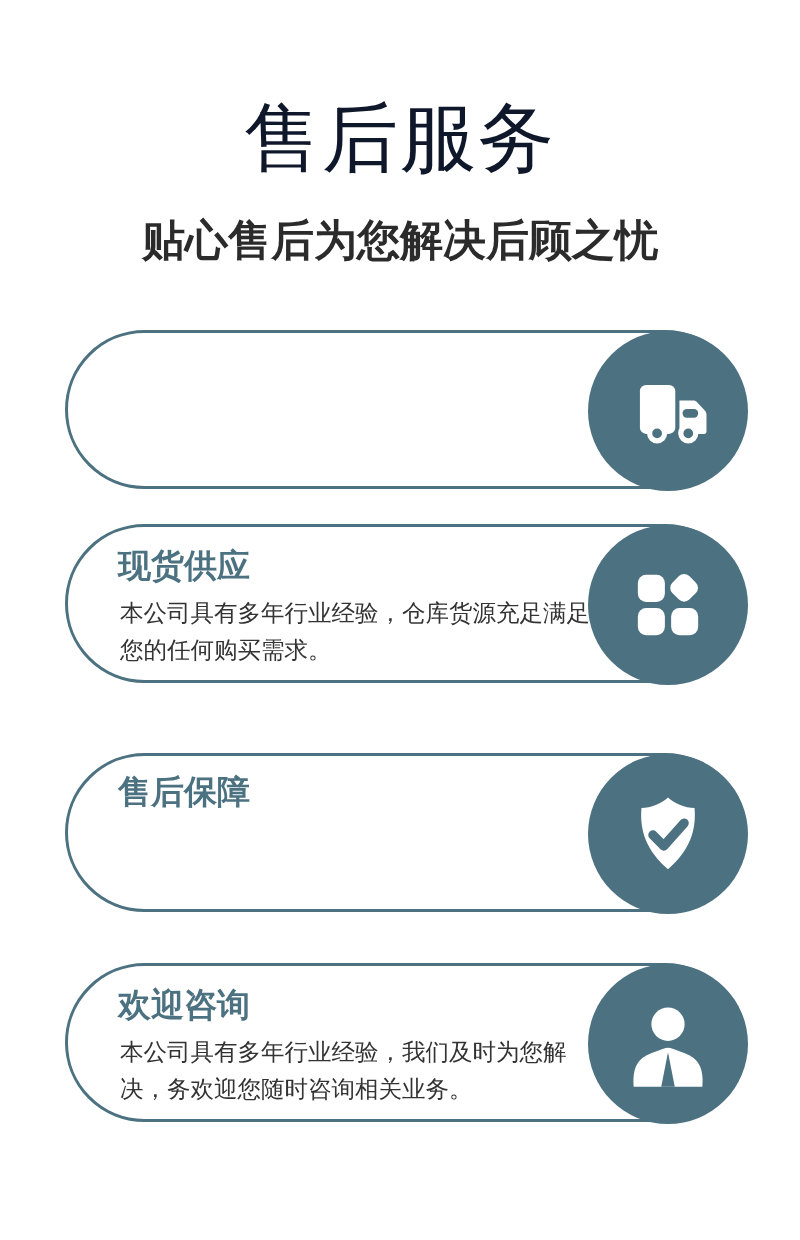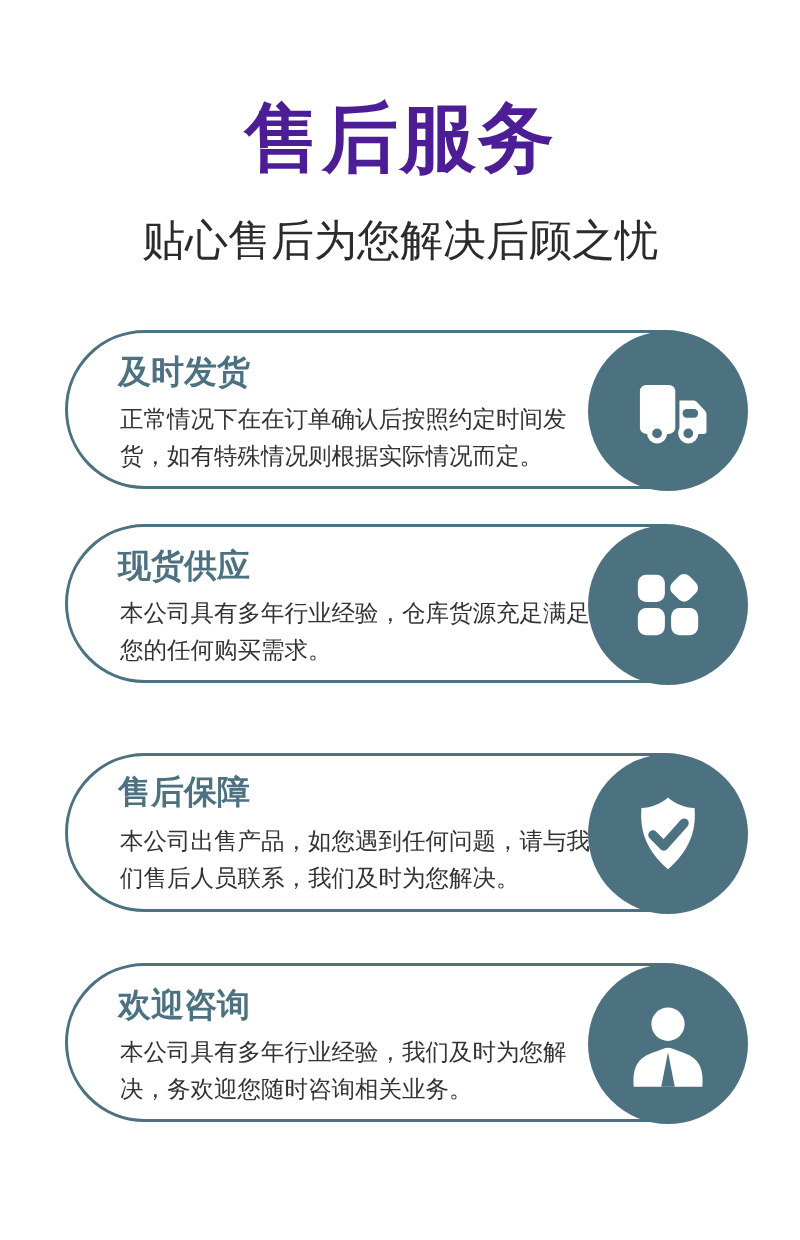--- a/index.html
+++ b/index.html
@@ -16,34 +16,34 @@
     font-family: "Liberation Sans", "DejaVu Sans", sans-serif;
   }
   .page-title {
     position: absolute;
     top: 98px;
     left: 0;
     width: 100%;
     text-align: center;
     font-size: 76px;
     line-height: 1.05;
-    font-weight: bold;
+    font-weight: normal;
     letter-spacing: 2px;
-    color: #4c1d95;
+    color: #0f172a;
     margin: 0;
   }
   .page-subtitle {
     position: absolute;
     top: 216px;
     left: 0;
     width: 100%;
     text-align: center;
     font-size: 43px;
     line-height: 1.15;
-    font-weight: 400;
+    font-weight: 700;
     color: #2b2b2b;
     margin: 0;
   }
   .card {
     position: absolute;
     left: 65px;
     width: 680px;
     height: 159px;
     box-sizing: border-box;
     border: 3px solid #4c7281;
@@ -93,24 +93,20 @@
 </style>
 </head>
 <body>
 
 <div class="page">
 
   <h1 class="page-title">售后服务</h1>
   <div class="page-subtitle">贴心售后为您解决后顾之忧</div>
 
   <div class="card card-1">
-    <div class="card-inner">
-      <div class="card-title">及时发货</div>
-      <div class="card-body">正常情况下在在订单确认后按照约定时间发货，如有特殊情况则根据实际情况而定。</div>
-    </div>
     <div class="icon-circle">
       <svg viewBox="0 0 100 100" aria-hidden="true">
         <rect x="23" y="25" width="34" height="47" rx="6" fill="#ffffff"></rect>
         <path d="M61,40 h13 c1.6,0 3.1,0.65 4.2,1.8 l7.2,7.6 c1,1.07 1.6,2.5 1.6,4 V69.5 a2.5,2.5 0 0 1 -2.5,2.5 H61 Z" fill="#ffffff"></path>
         <rect x="64" y="48" width="15" height="8.5" rx="4" fill="#4c7281"></rect>
         <circle cx="39.5" cy="71.5" r="7.2" fill="#4c7281" stroke="#ffffff" stroke-width="5"></circle>
         <circle cx="69.5" cy="71.5" r="7.2" fill="#4c7281" stroke="#ffffff" stroke-width="5"></circle>
       </svg>
     </div>
   </div>
@@ -126,21 +122,20 @@
         <rect x="54" y="22" width="23" height="23" rx="7" fill="#ffffff" transform="rotate(45 65.5 33.5)"></rect>
         <rect x="21" y="53" width="26" height="26" rx="8" fill="#ffffff"></rect>
         <rect x="53" y="53" width="26" height="26" rx="8" fill="#ffffff"></rect>
       </svg>
     </div>
   </div>
 
   <div class="card card-3">
     <div class="card-inner">
       <div class="card-title">售后保障</div>
-      <div class="card-body">本公司出售产品，如您遇到任何问题，请与我们售后人员联系，我们及时为您解决。</div>
     </div>
     <div class="icon-circle">
       <svg viewBox="0 0 100 100" aria-hidden="true">
         <path d="M50,15 C56.5,21 66.5,25 75.5,25 C77.5,47 70.5,66 50,84 C29.5,66 22.5,47 24.5,25 C33.5,25 43.5,21 50,15 Z" fill="#ffffff"></path>
         <path d="M35.5,51 L46,61.5 L65.5,39.5" fill="none" stroke="#4c7281" stroke-width="9" stroke-linecap="round" stroke-linejoin="round"></path>
       </svg>
     </div>
   </div>
 
   <div class="card card-4">

